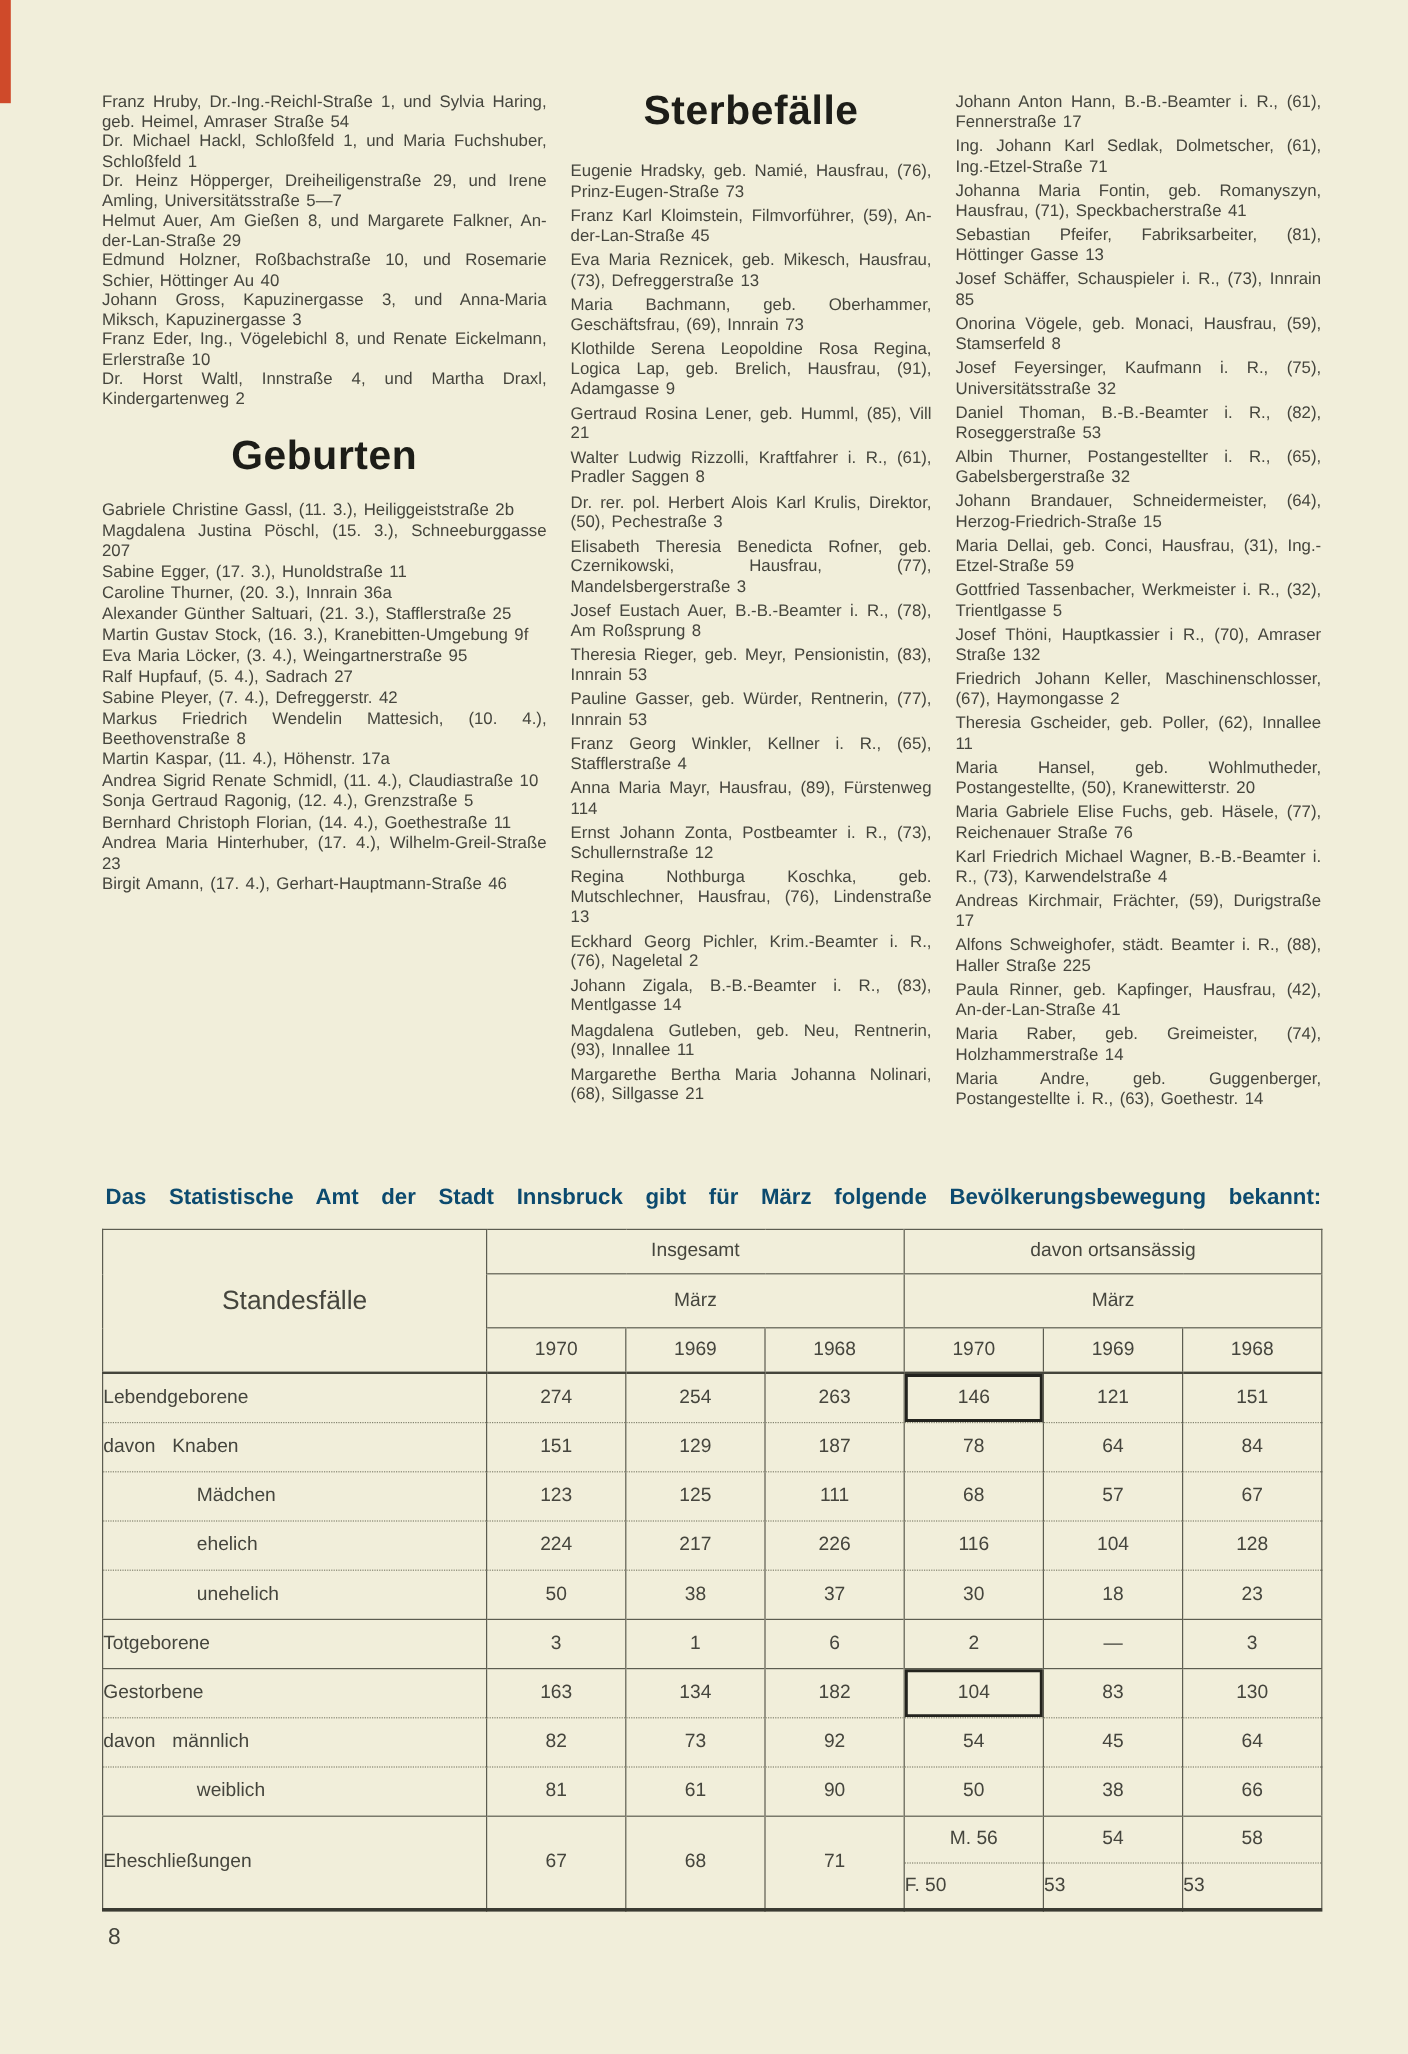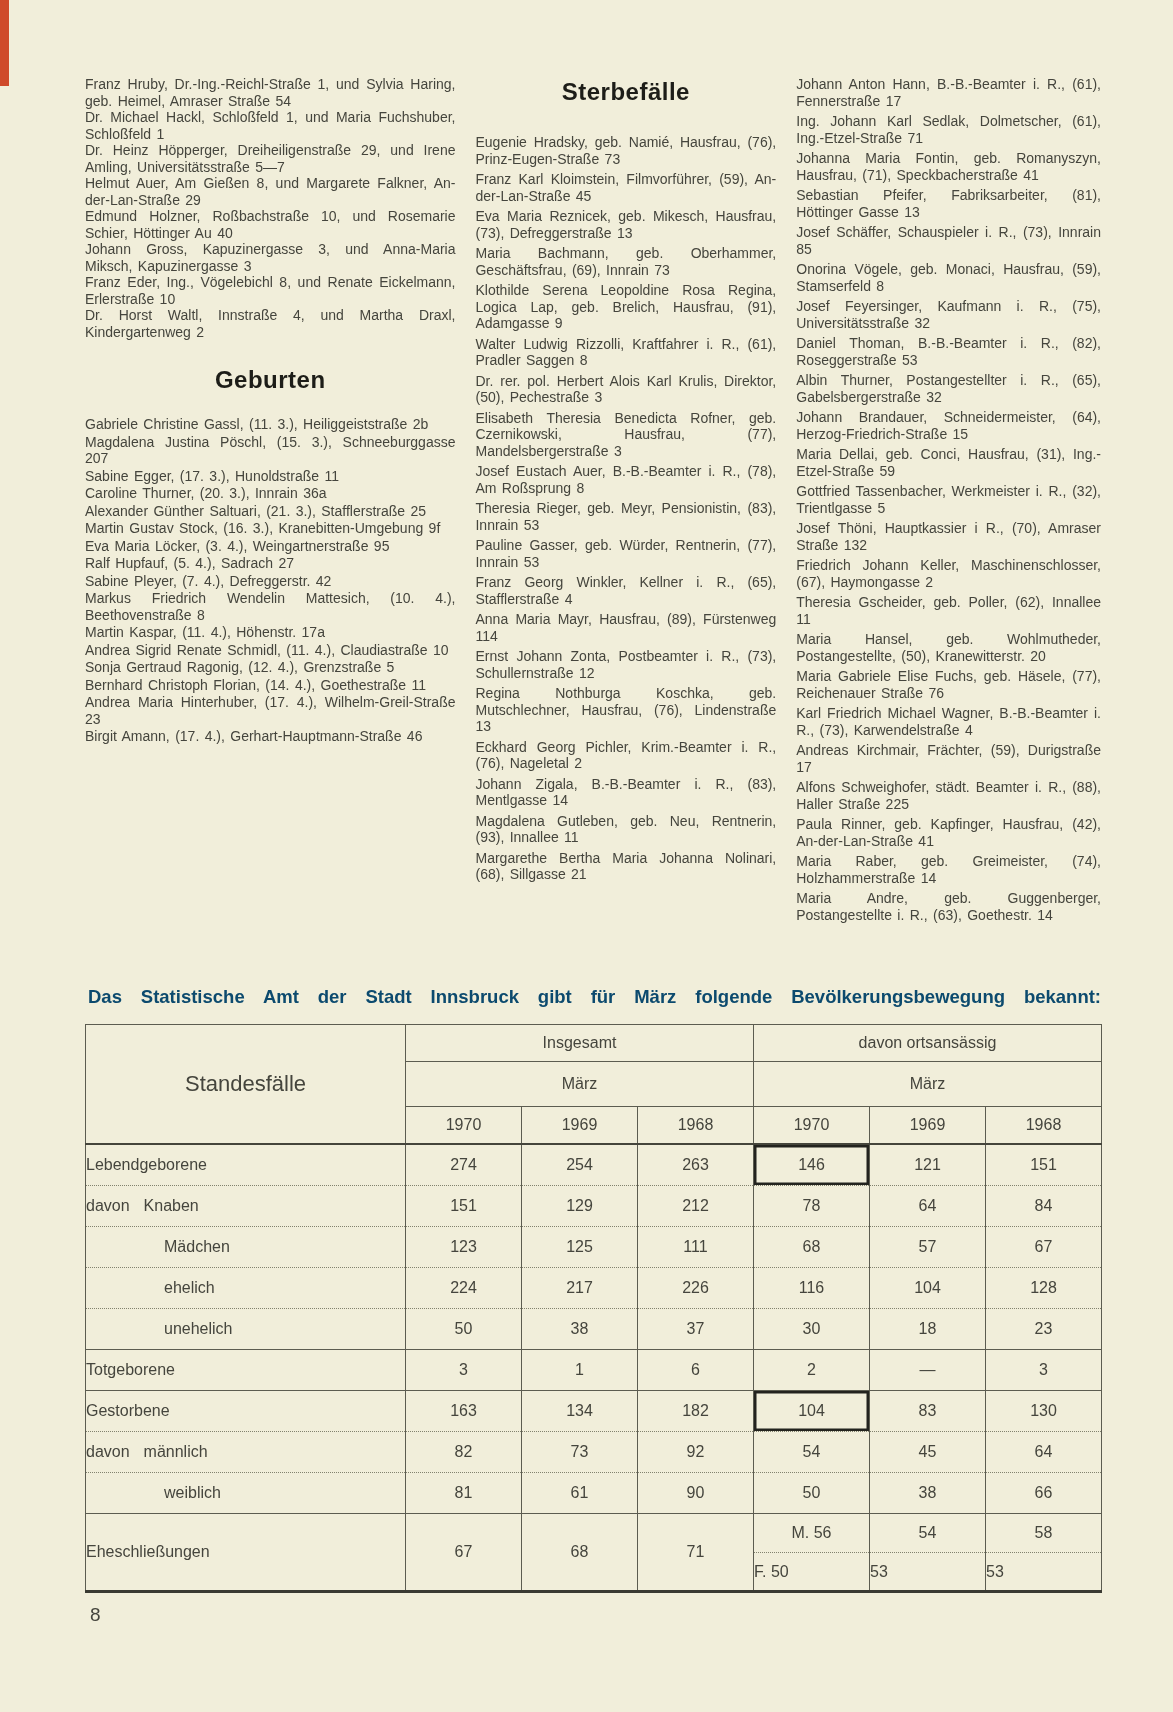--- a/index.html
+++ b/index.html
@@ -23,21 +23,21 @@
   p.entry{
     margin:0 0 4px 0;
     font-size:14px;line-height:16.5px;
     text-align:justify;
     word-spacing:1.5px;
     color:#45453d;
   }
   .marriage-list p.entry{margin:0;}
   .birth-list p.entry{margin:0 0 1px 0;}
   h2.section-heading{
-    font-size:24px;line-height:32px;
+    font-size:34px;line-height:32px;
     font-weight:bold;color:#1d1d18;
     text-align:center;margin:0;
     letter-spacing:.5px;
   }
   .col1 h2.section-heading{margin:24px 0 20px 0;}
   .col2 h2.section-heading{margin:0 0 26px 0;}
 
   .stats-section{position:absolute;top:986px;left:85px;width:1016px;}
   .stats-title{
     margin:0 0 16px 3px;
@@ -113,20 +113,21 @@
       </div>
   </div>
   <div class="col col2">
     <h2 class="section-heading">Sterbefälle</h2>
     <div class="death-list" id="death-list-1">
         <p class="entry">Eugenie Hradsky, geb. Namié, Hausfrau, (76), Prinz-Eugen-Straße 73</p>
         <p class="entry">Franz Karl Kloimstein, Filmvorführer, (59), An-der-Lan-Straße 45</p>
         <p class="entry">Eva Maria Reznicek, geb. Mikesch, Hausfrau, (73), Defreggerstraße 13</p>
         <p class="entry">Maria Bachmann, geb. Oberhammer, Geschäftsfrau, (69), Innrain 73</p>
         <p class="entry">Klothilde Serena Leopoldine Rosa Regina, Logica Lap, geb. Brelich, Hausfrau, (91), Adamgasse 9</p>
+        <p class="entry">Gertraud Rosina Lener, geb. Humml, (85), Vill 21</p>
         <p class="entry">Walter Ludwig Rizzolli, Kraftfahrer i. R., (61), Pradler Saggen 8</p>
         <p class="entry">Dr. rer. pol. Herbert Alois Karl Krulis, Direktor, (50), Pechestraße 3</p>
         <p class="entry">Elisabeth Theresia Benedicta Rofner, geb. Czernikowski, Hausfrau, (77), Mandelsbergerstraße 3</p>
         <p class="entry">Josef Eustach Auer, B.-B.-Beamter i. R., (78), Am Roßsprung 8</p>
         <p class="entry">Theresia Rieger, geb. Meyr, Pensionistin, (83), Innrain 53</p>
         <p class="entry">Pauline Gasser, geb. Würder, Rentnerin, (77), Innrain 53</p>
         <p class="entry">Franz Georg Winkler, Kellner i. R., (65), Stafflerstraße 4</p>
         <p class="entry">Anna Maria Mayr, Hausfrau, (89), Fürstenweg 114</p>
         <p class="entry">Ernst Johann Zonta, Postbeamter i. R., (73), Schullernstraße 12</p>
         <p class="entry">Regina Nothburga Koschka, geb. Mutschlechner, Hausfrau, (76), Lindenstraße 13</p>
@@ -203,21 +204,21 @@
           <td class="vl num">254</td>
           <td class="vl num">263</td>
           <td class="vl num boxed">146</td>
           <td class="vl num">121</td>
           <td class="vl num">151</td>
         </tr>
         <tr class="r-dotted">
           <td class="lbl"><span class="davon-prefix">davon</span>Knaben</td>
           <td class="vl num">151</td>
           <td class="vl num">129</td>
-          <td class="vl num">212</td>
+          <td class="vl num">187</td>
           <td class="vl num">78</td>
           <td class="vl num">64</td>
           <td class="vl num">84</td>
         </tr>
         <tr class="r-dotted">
           <td class="lbl ind1">Mädchen</td>
           <td class="vl num">123</td>
           <td class="vl num">125</td>
           <td class="vl num">111</td>
           <td class="vl num">68</td>

